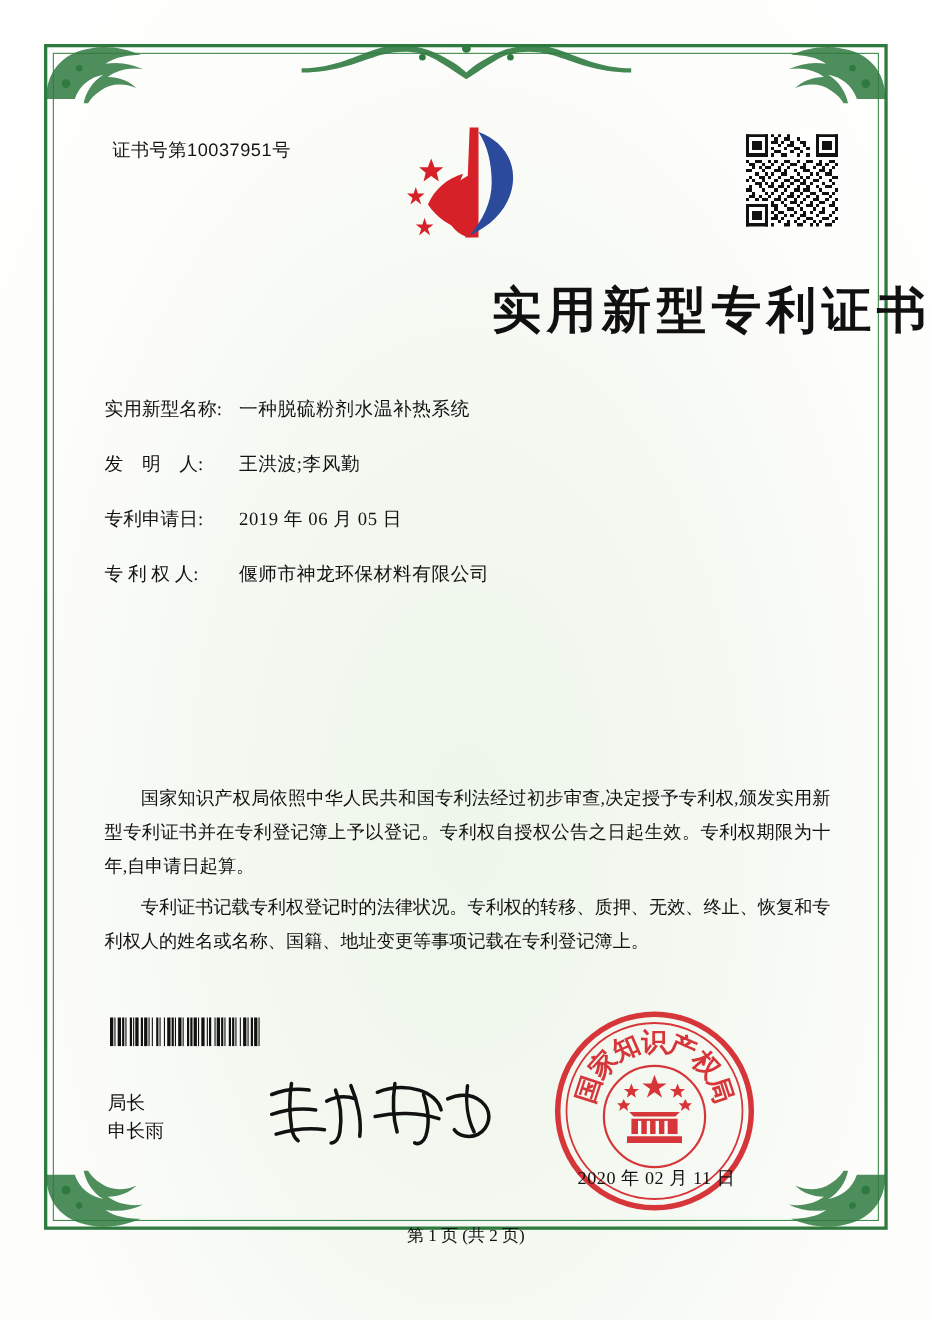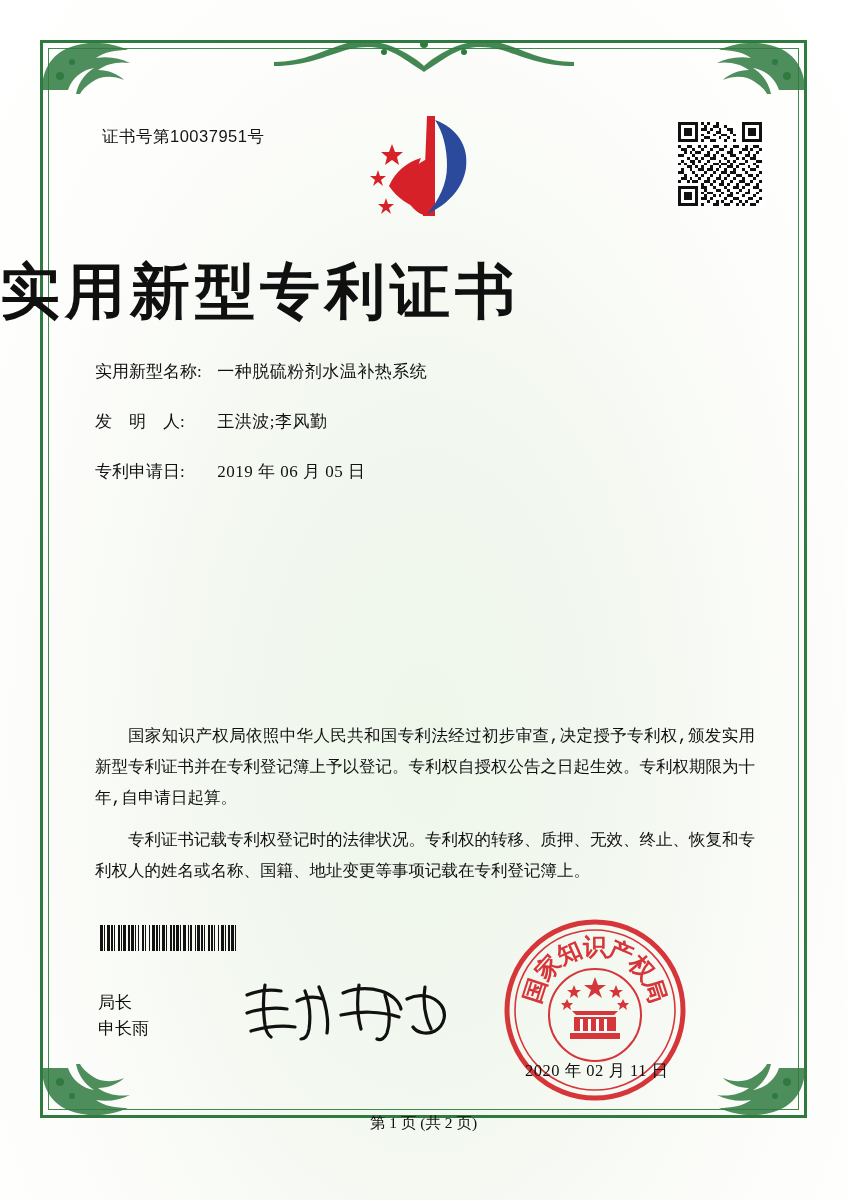--- a/index.html
+++ b/index.html
@@ -98,22 +98,22 @@
     width: 84px;
     height: 84px;
   }
   .qr svg { display: block; width: 100%; height: 100%; }
 
   
   .cert-title {
     position: absolute;
     left: 0; right: 0;
     top: 252px;
-    text-align: left;
-    font-size: 60px;
+    text-align: right;
+    font-size: 45px;
     font-weight: bold;
     letter-spacing: 5px;
     color: #101010;
     font-family: "DejaVu Serif", "Liberation Serif", serif;
   }
 
   
   .fields {
     position: absolute;
     left: 95px;
@@ -150,23 +150,22 @@
     position: absolute;
     left: 95px;
     top: 710px;
     width: 660px;
     font-size: 16.5px;
     line-height: 31px;
     color: #111;
     text-align: justify;
   }
   .paragraphs p {
-    margin: 11px 0 6px 0;
+    margin: 0 0 6px 0;
     text-indent: 2em;
-    font-family: Liberation Mono, monospace;
   }
 
   
   .barcode {
     position: absolute;
     left: 100px;
     top: 925px;
     width: 224px;
     height: 26px;
     display: flex;
@@ -512,20 +511,24 @@
       <span class="field-value">一种脱硫粉剂水温补热系统</span>
     </div>
     <div class="field-row">
       <span class="field-label">发　明　人:</span>
       <span class="field-value">王洪波;李风勤</span>
     </div>
     <div class="field-row">
       <span class="field-label">专利申请日:</span>
       <span class="field-value">2019 年 06 月 05 日</span>
     </div>
+    <div class="field-row">
+      <span class="field-label">专 利 权 人:</span>
+      <span class="field-value">偃师市神龙环保材料有限公司</span>
+    </div>
   </div>
 
   <div class="paragraphs">
     <p>国家知识产权局依照中华人民共和国专利法经过初步审查,决定授予专利权,颁发实用新型专利证书并在专利登记簿上予以登记。专利权自授权公告之日起生效。专利权期限为十年,自申请日起算。</p>
     <p>专利证书记载专利权登记时的法律状况。专利权的转移、质押、无效、终止、恢复和专利权人的姓名或名称、国籍、地址变更等事项记载在专利登记簿上。</p>
   </div>
 
   <div class="barcode" id="barcode">
       <i style="width:3px;background:#111"></i>
       <i style="width:1px;background:transparent"></i>

